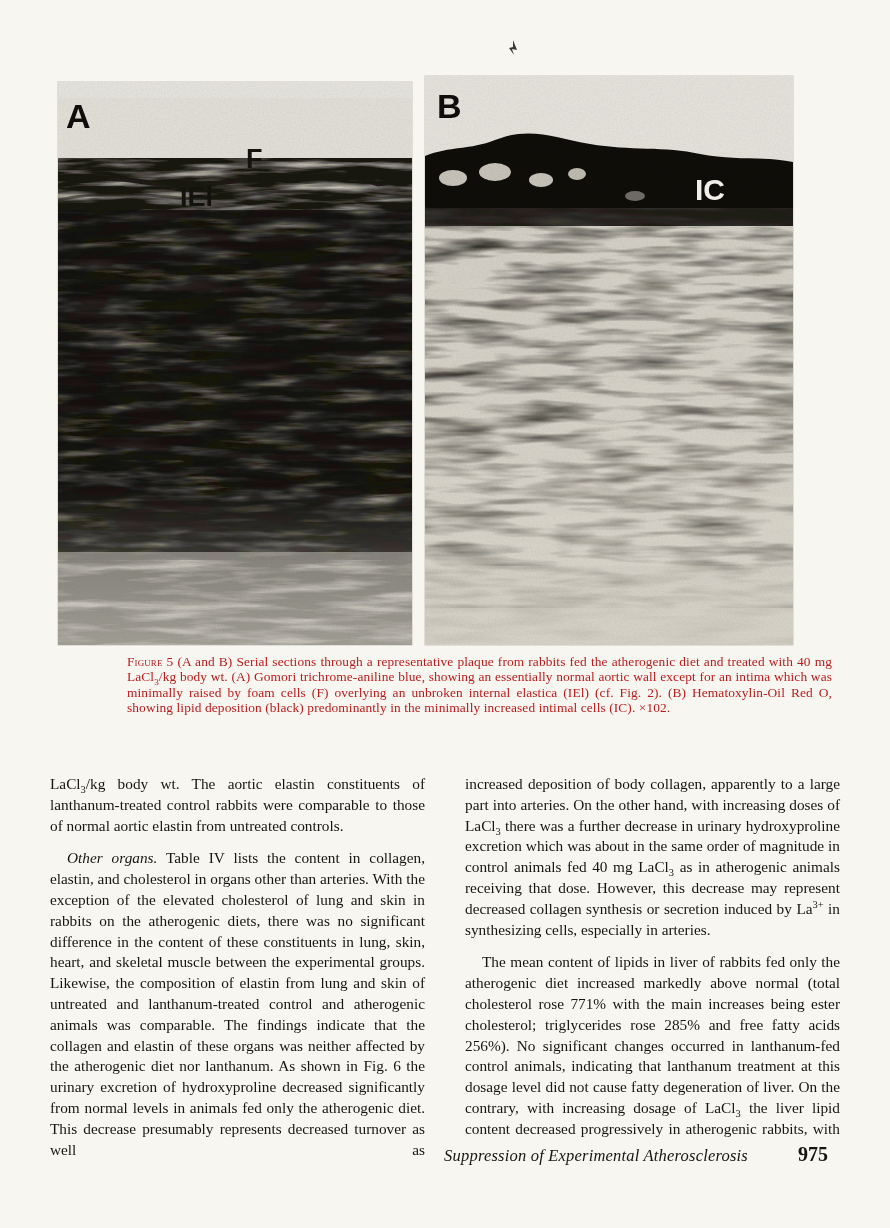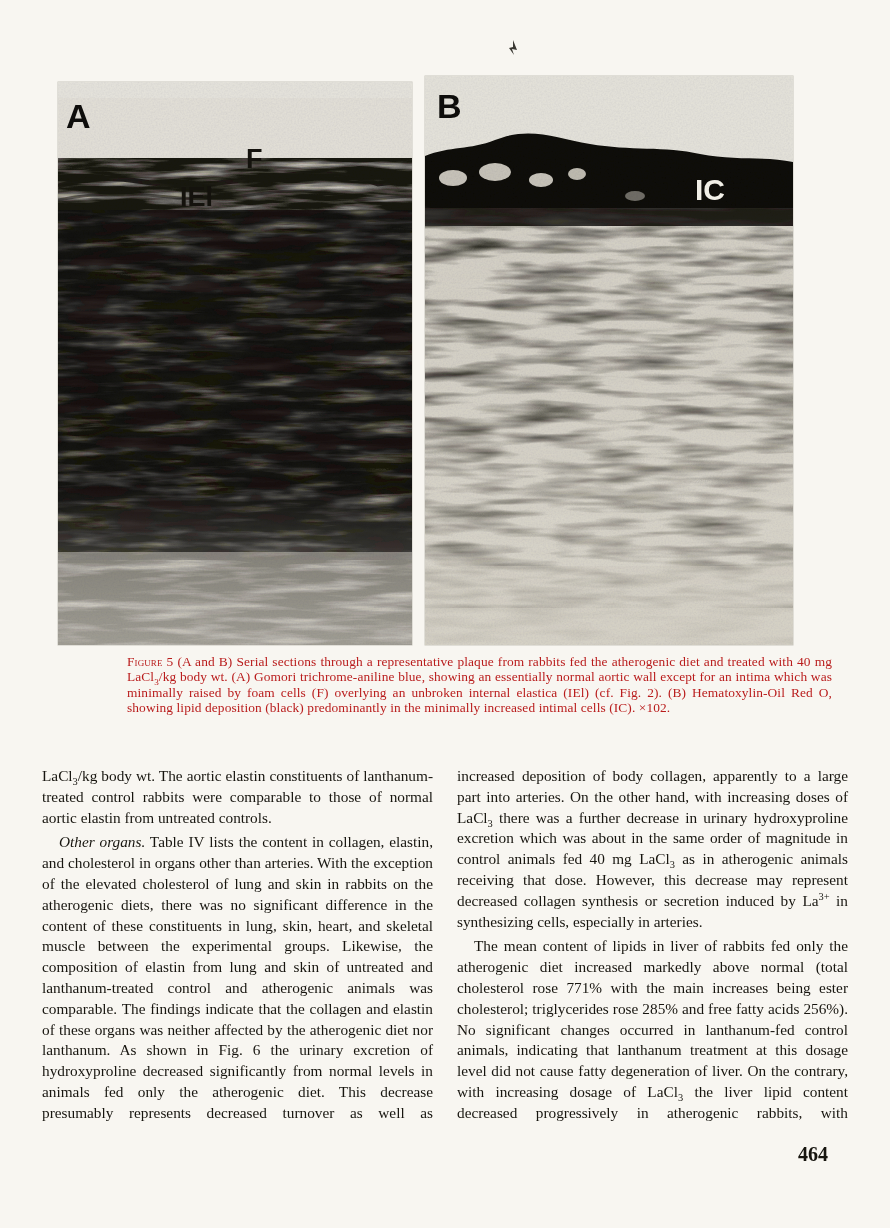--- a/index.html
+++ b/index.html
@@ -16,21 +16,21 @@
   .speck{position:absolute;left:506px;top:40px;opacity:.85;}
   svg text{font-family:"Liberation Sans","DejaVu Sans",sans-serif;}
   .caption{
     position:absolute;left:127px;top:654px;width:705px;
     font-size:13.4px;line-height:15.3px;text-align:justify;color:#b91c1c;
     letter-spacing:.1px;
   }
   .caption .sc{font-variant:small-caps;}
   .columns{position:absolute;left:38px;top:762px;width:814px;display:flex;gap:16px;}
   .col{width:399px;text-align:justify;font-size:15.3px;line-height:20.8px;}
-  .para{margin:4px;}
+  .para{margin:12px;}
   .para.indent{text-indent:17px;}
   .para.flush{text-align-last:justify;}
   sub,sup{font-size:68%;line-height:0;}
   .footer{position:absolute;top:1143px;right:62px;display:flex;align-items:baseline;gap:50px;}
   .running-title{font-style:italic;font-size:16.5px;letter-spacing:.2px;}
   .folio{font-weight:bold;font-size:20px;}
 </style>
 </head>
 <body>
 
@@ -176,16 +176,17 @@
         <p class="para"><span>LaCl</span><sub>3</sub><span>/kg body wt. The aortic elastin constituents of lanthanum-treated control rabbits were comparable to those of normal aortic elastin from untreated controls.</span></p>
         <p class="para indent flush"><span style="font-style: italic;">Other organs.</span><span>  Table IV lists the content in collagen, elastin, and cholesterol in organs other than arteries. With the exception of the elevated cholesterol of lung and skin in rabbits on the atherogenic diets, there was no significant difference in the content of these constituents in lung, skin, heart, and skeletal muscle between the experimental groups. Likewise, the composition of elastin from lung and skin of untreated and lanthanum-treated control and atherogenic animals was comparable. The findings indicate that the collagen and elastin of these organs was neither affected by the atherogenic diet nor lanthanum. As shown in Fig. 6 the urinary excretion of hydroxyproline decreased significantly from normal levels in animals fed only the atherogenic diet. This decrease presumably represents decreased turnover as well as</span></p>
       </div>
     <div class="col">
         <p class="para"><span>increased deposition of body collagen, apparently to a large part into arteries. On the other hand, with increasing doses of LaCl</span><sub>3</sub><span> there was a further decrease in urinary hydroxyproline excretion which was about in the same order of magnitude in control animals fed 40 mg LaCl</span><sub>3</sub><span> as in atherogenic animals receiving that dose. However, this decrease may represent decreased collagen synthesis or secretion induced by La</span><sup>3+</sup><span> in synthesizing cells, especially in arteries.</span></p>
         <p class="para indent flush"><span>The mean content of lipids in liver of rabbits fed only the atherogenic diet increased markedly above normal (total cholesterol rose 771% with the main increases being ester cholesterol; triglycerides rose 285% and free fatty acids 256%). No significant changes occurred in lanthanum-fed control animals, indicating that lanthanum treatment at this dosage level did not cause fatty degeneration of liver. On the contrary, with increasing dosage of LaCl</span><sub>3</sub><span> the liver lipid content decreased progressively in atherogenic rabbits, with</span></p>
       </div>
   </div>
 
   <div class="footer">
-    <span class="folio">464</span>
+    <span class="running-title">Suppression of Experimental Atherosclerosis</span>
+    <span class="folio">975</span>
   </div>
 
 </div>
 
 </body></html>

